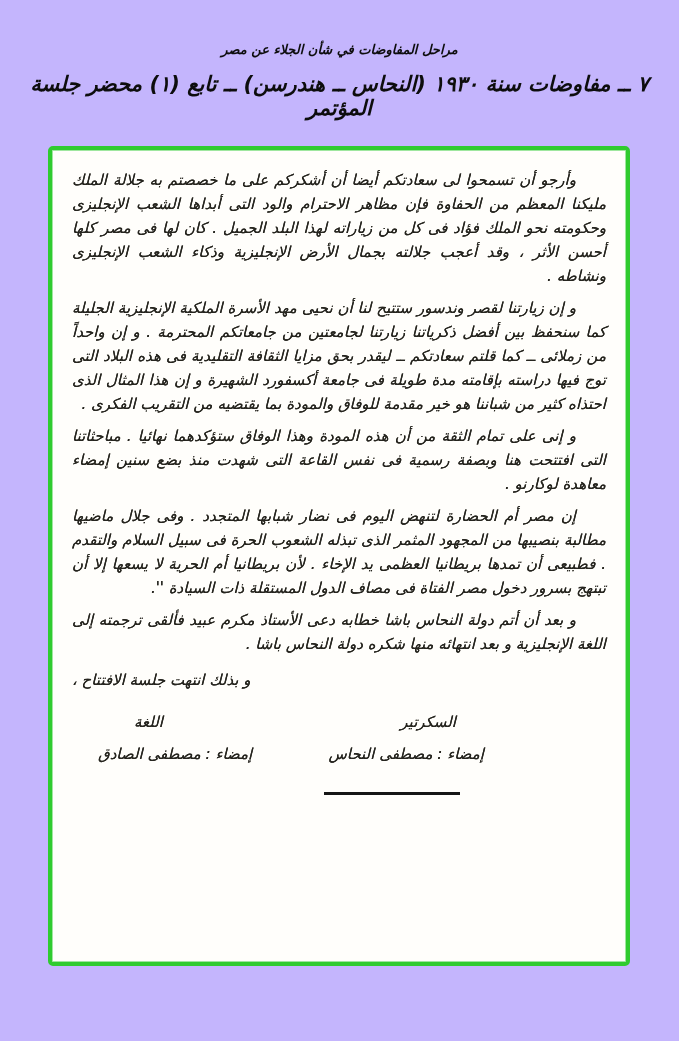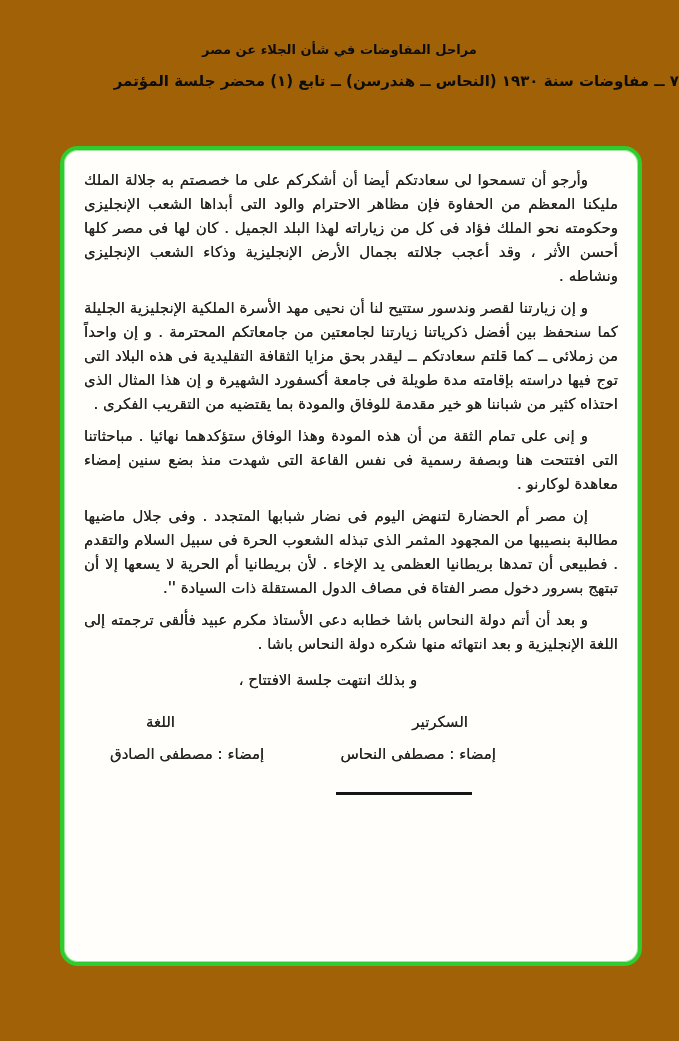--- a/index.html
+++ b/index.html
@@ -4,71 +4,70 @@
 <style>
   * { margin:0; padding:0; box-sizing:border-box; }
   html,body { background:#ffffff; }
   body {
     width:679px; height:1041px;
     position:relative;
     font-family:"DejaVu Sans", sans-serif;
     color:#181815;
     overflow:hidden;
   }
-  .page { position:absolute; inset:0; background:#a16207; }
+  .page { position:absolute; inset:0; background:#c4b5fd;font-style:italic; }
 
   
   .doc-header {
     direction:rtl;
     text-align:center;
     padding-top:42px;
     color:#0d0d0d;
   }
   .doc-header .h1 {
     font-size:13px;
     font-weight:bold;
     margin-bottom:15px;
   }
   .doc-header .h2 {
-    font-size:15px;
+    font-size:21px;
     font-weight:bold;
     margin-bottom:13px;
-    text-align:right;
   }
   .doc-header .h3 {
     font-size:10px;
     font-weight:bold;
     letter-spacing:0.2px;
   }
 
   
   .scan-frame {
     position:absolute;
-    left:60px; top:146px;
+    left:48px; top:146px;
     width:582px; height:820px;
     border:4px solid #2fcb2f;
-    border-radius:18px;
+    border-radius:5px;
     background:#fffefb;
     box-shadow:0 0 0 1px #9fe79f inset;
   }
   .scan-body {
     direction:rtl;
     padding:18px 20px 0 20px;
     font-size:15px;
     line-height:1.6;
     text-align:justify;
     color:#26251f;
     text-shadow:0 0 0.4px #26251f;
   }
   .scan-body p {
     text-indent:30px;
     margin-bottom:8px;
   }
   .scan-body p.closing {
-    text-align:center;
+    text-align:left;
     text-indent:46px;
     margin-top:12px;
     margin-bottom:14px;
   }
 
   
   .sign-row {
     direction:rtl;
     display:flex;
     justify-content:space-between;

